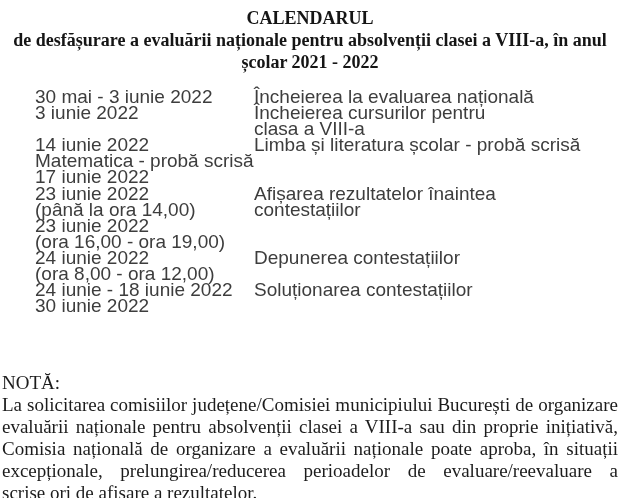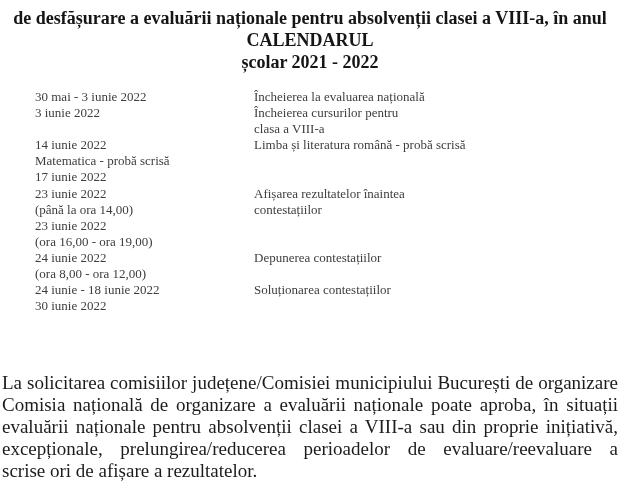--- a/index.html
+++ b/index.html
@@ -18,22 +18,22 @@
     font-weight: bold;
     font-size: 18px;
     line-height: 22px;
     color: #151515;
   }
   .title-line { white-space: nowrap; }
 
   
   .schedule {
     margin: 16px 12px 0 35px;
-    font-family: Liberation Serif, serif;
-    font-size: 13px;
+    font-family: Liberation Sans, sans-serif;
+    font-size: 19px;
     line-height: 16.1px;
     color: #3d3d3d;
   }
   .sched-row { display: flex; align-items: flex-start; }
   .sched-date {
     width: 219px;
     flex: 0 0 219px;
     white-space: pre-line;
   }
   .sched-event {
@@ -67,38 +67,38 @@
     text-align: left;
     height: auto;
     overflow: visible;
   }
   .note-line.last-line::after { content: none; }
 </style>
 </head>
 <body>
 
 <div class="title-block">
+  <div class="title-line">CALENDARUL</div>
   <div class="title-line">de desfășurare a evaluării naționale pentru absolvenții clasei a VIII-a, în anul</div>
-  <div class="title-line">CALENDARUL</div>
   <div class="title-line">școlar 2021 - 2022</div>
 </div>
 
 <div class="schedule">
     <div class="sched-row">
       <div class="sched-date">30 mai - 3 iunie 2022</div>
       <div class="sched-event">Încheierea la evaluarea națională</div>
     </div>
     <div class="sched-row">
       <div class="sched-date">3 iunie 2022</div>
       <div class="sched-event">Încheierea cursurilor pentru
 clasa a VIII-a</div>
     </div>
     <div class="sched-row">
       <div class="sched-date">14 iunie 2022</div>
-      <div class="sched-event">Limba și literatura română - probă scrisă</div>
+      <div class="sched-event">Limba și literatura școlar - probă scrisă</div>
     </div>
     <div class="sched-row">
       <div class="sched-event">Matematica - probă scrisă</div>
     </div>
     <div class="sched-row">
       <div class="sched-date">17 iunie 2022</div>
     </div>
     <div class="sched-row">
       <div class="sched-date">23 iunie 2022
 (până la ora 14,00)</div>
@@ -118,20 +118,21 @@
     <div class="sched-row">
       <div class="sched-date">24 iunie - 18 iunie 2022</div>
       <div class="sched-event">Soluționarea contestațiilor</div>
     </div>
     <div class="sched-row">
       <div class="sched-date">30 iunie 2022</div>
     </div>
   </div>
 
 <div class="note">
+  <div class="note-label">NOTĂ:</div>
   <div>
       <div class="note-line">La solicitarea comisiilor județene/Comisiei municipiului București de organizare a</div>
+      <div class="note-line">evaluării naționale pentru absolvenții clasei a VIII-a sau din proprie inițiativă,</div>
       <div class="note-line">Comisia națională de organizare a evaluării naționale poate aproba, în situații</div>
-      <div class="note-line">evaluării naționale pentru absolvenții clasei a VIII-a sau din proprie inițiativă,</div>
       <div class="note-line">excepționale, prelungirea/reducerea perioadelor de evaluare/reevaluare a lucrărilor</div>
       <div class="note-line last-line">scrise ori de afișare a rezultatelor.</div>
     </div>
 </div>
 
 </body></html>

